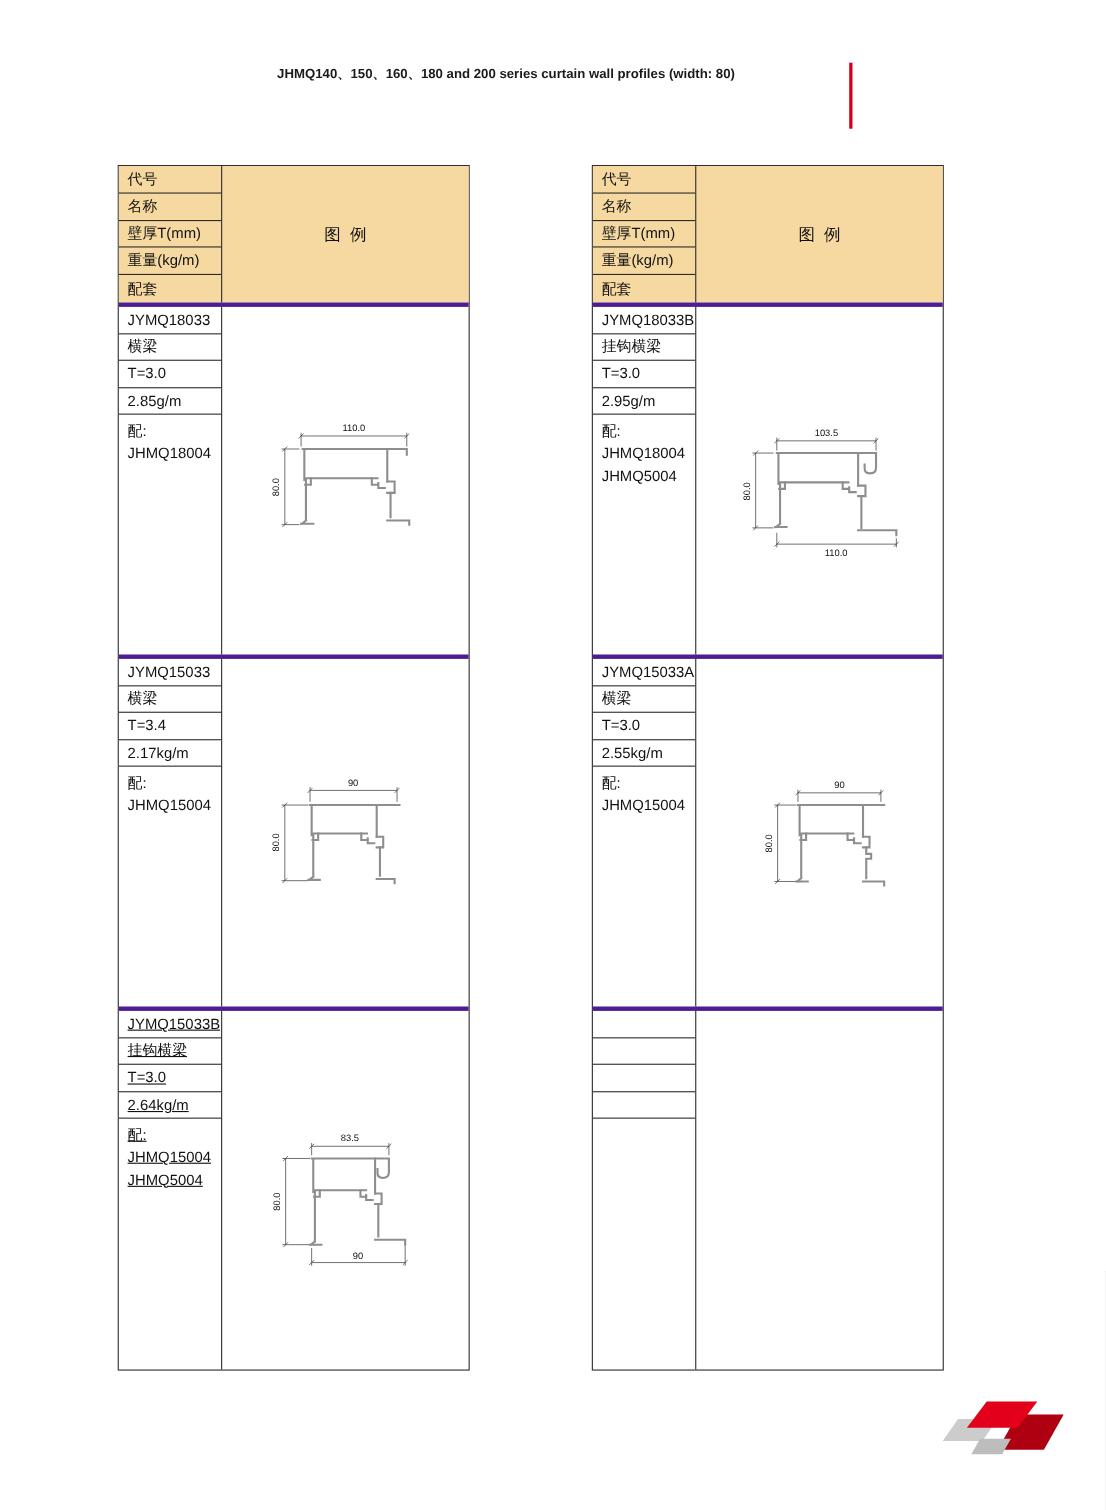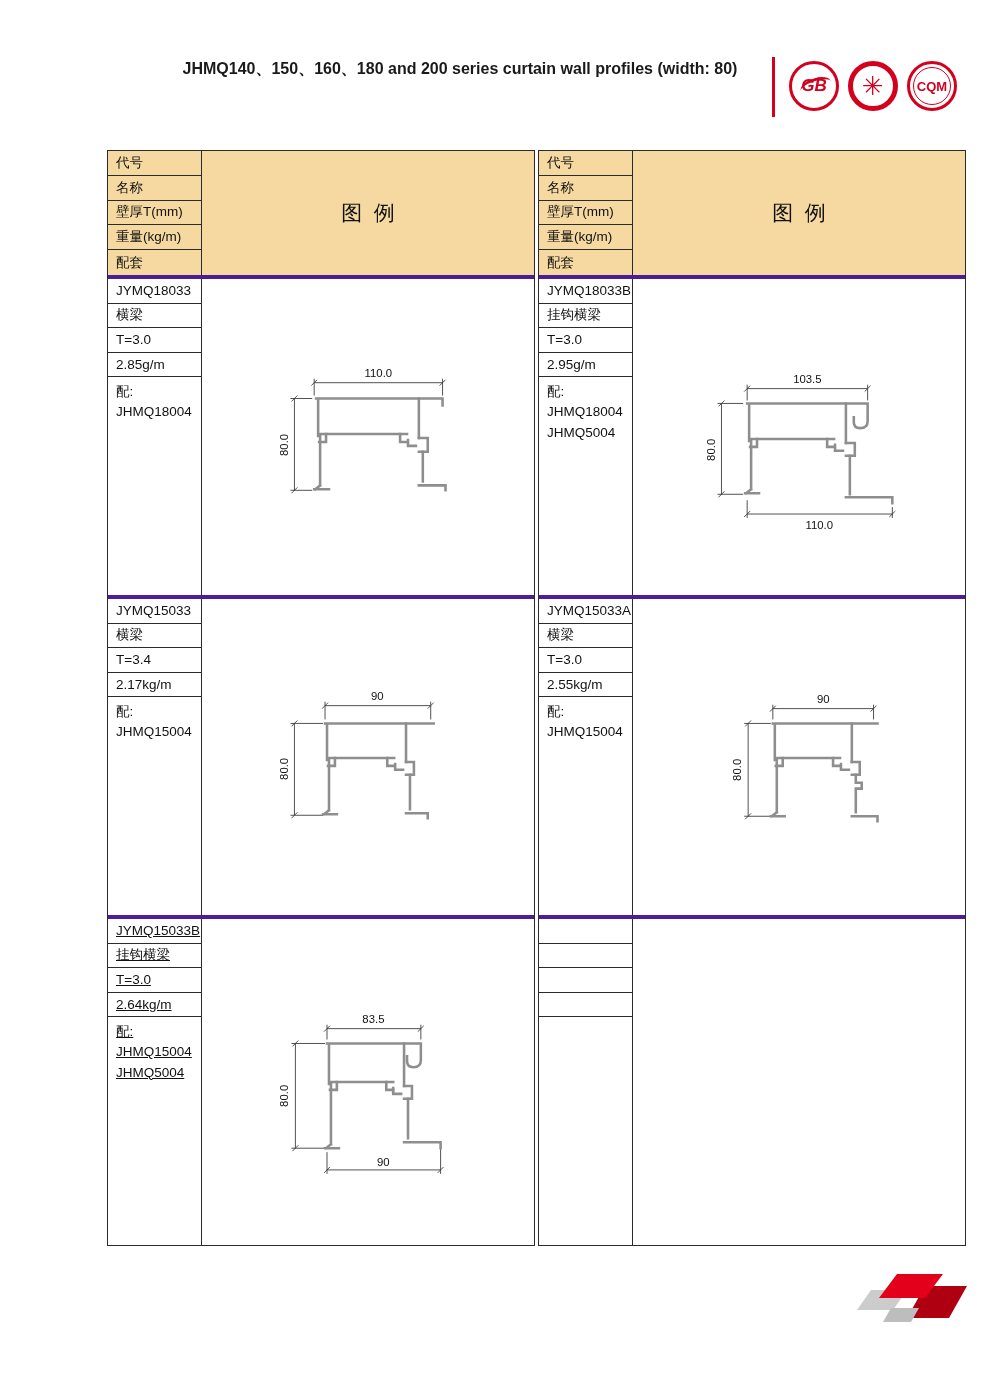--- a/index.html
+++ b/index.html
@@ -3,51 +3,51 @@
 <meta charset="utf-8">
 <style>
   html,body{margin:0;padding:0;background:#e9e9e9;}
   *{box-sizing:border-box;}
   .page{position:relative;width:1005px;height:1373px;background:#ffffff;margin:0 auto;
         font-family:"Liberation Sans","DejaVu Sans",sans-serif;color:#111;overflow:hidden;}
 
   
   .title-block{position:absolute;left:150px;top:54px;width:620px;text-align:center;}
   .title-block h1{margin:0;font-size:23px;font-weight:bold;color:#1a1a1a;letter-spacing:0;}
-  .title-block .subtitle{margin-top:5px;font-size:16px;font-weight:bold;color:#1a1a1a;}
+  .title-block .subtitle{margin-top:5px;font-size:12px;font-weight:bold;color:#1a1a1a;}
   .header-sep{position:absolute;left:772px;top:57px;width:3px;height:60px;background:#d3001e;}
   .logos{position:absolute;left:789px;top:61px;display:flex;gap:9px;}
   .logo{width:50px;height:50px;border-radius:50%;display:flex;align-items:center;justify-content:center;
         color:#d3001e;font-weight:bold;}
   .logo-gb{border:3px solid #d3001e;font-size:17px;font-style:italic;position:relative;}
   .logo-gb:before{content:"";position:absolute;left:8px;top:14px;width:32px;height:14px;
         border-top:3px solid #d3001e;border-radius:50%;transform:rotate(-18deg);}
   .logo-seal{border:5px solid #d3001e;font-size:26px;line-height:1;}
   .logo-cqm{border:3px solid #d3001e;font-size:13px;letter-spacing:0;position:relative;}
   .logo-cqm:after{content:"";position:absolute;inset:3px;border:1px solid #d3001e;border-radius:50%;}
 
   
-  .spec-table{position:absolute;top:150px;width:428px;border:1.5px solid #2b2b2b;background:#fff;}
+  .spec-table{position:absolute;top:150px;width:320px;border:1.5px solid #2b2b2b;background:#fff;}
   .spec-table.left{left:107px;}
   .spec-table.right{left:538px;}
   .sec{display:grid;grid-template-columns:94px 1fr;border-top:4px solid #4c1d95;}
   .sec:first-child{border-top:none;}
   .sec.hdr{height:124px;background:#f6d9a0;}
   .sec.s1,.sec.s2{height:320px;}
   .sec.s3{height:330px;text-decoration:underline;}
   .labels{border-right:1px solid #2b2b2b;display:grid;}
   .sec.hdr .labels{grid-template-rows:repeat(5,1fr);}
   .sec.data .labels{grid-template-rows:24.5px 24.5px 24.5px 24.5px 1fr;}
   .labels>div{border-bottom:1px solid #2b2b2b;display:flex;align-items:center;padding:0 4px 0 8px;
         font-size:13.5px;overflow:hidden;white-space:nowrap;}
   .labels>div:last-child{border-bottom:none;}
   .match-cell{flex-direction:column;align-items:flex-start !important;justify-content:flex-start;
         padding-top:5px !important;line-height:1.5;}
   .match-cell span{display:block;}
-  .legend-cell{display:flex;align-items:center;justify-content:center;font-size:21px;
+  .legend-cell{display:flex;align-items:center;justify-content:center;font-size:15px;
         font-weight:normal;white-space:pre;}
   .diagram{position:relative;}
   svg.draw{position:absolute;left:0;top:0;width:100%;height:100%;}
   .prof{stroke:#8e8e8e;stroke-width:2.6;fill:none;stroke-linecap:square;stroke-linejoin:miter;}
   .dim{stroke:#3c3c3c;stroke-width:0.9;fill:none;}
   .dimtxt{font:11.5px "Liberation Sans",sans-serif;fill:#111;}
 
   
   .banner{position:absolute;left:0;top:1286px;width:895px;height:41px;background:#e2001a;
         clip-path:polygon(0 0,891px 0,861px 41px,0 41px);
@@ -63,31 +63,20 @@
 </style>
 </head>
 <body>
 
 <div class="page">
 
   <div class="title-block">
     <div class="subtitle">JHMQ140、150、160、180 and 200 series curtain wall profiles (width: 80)</div>
   </div>
   <div class="header-sep"></div>
-  <div class="logos">
-    <div class="logo logo-gb">
-        <span>GB</span>
-      </div>
-    <div class="logo logo-seal">
-        <span>✳</span>
-      </div>
-    <div class="logo logo-cqm">
-        <span>CQM</span>
-      </div>
-  </div>
 
   <div class="spec-table left">
     <div class="sec hdr">
       <div class="labels">
         <div>代号</div>
         <div>名称</div>
         <div>壁厚T(mm)</div>
         <div>重量(kg/m)</div>
         <div>配套</div>
       </div>

